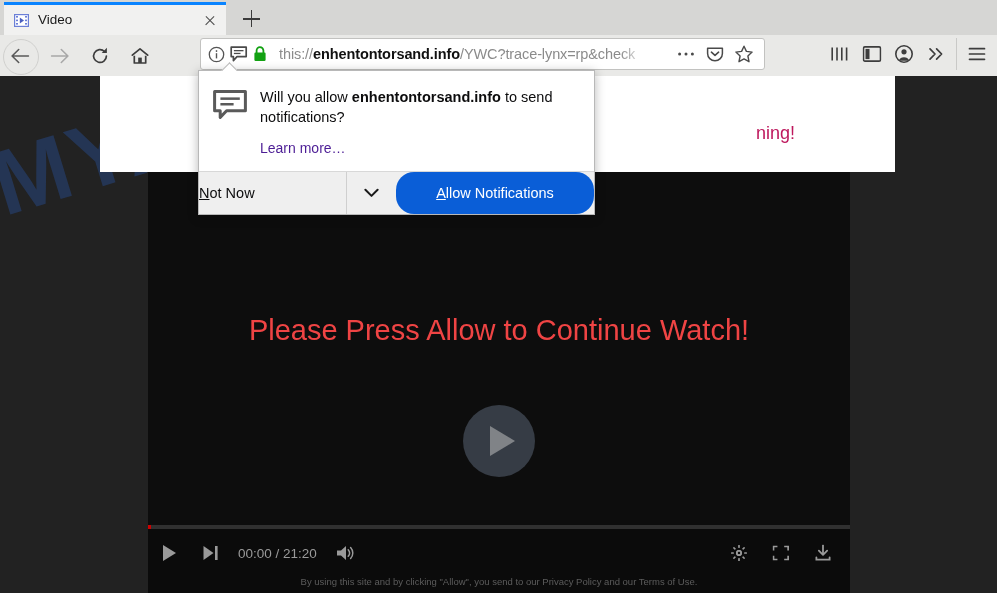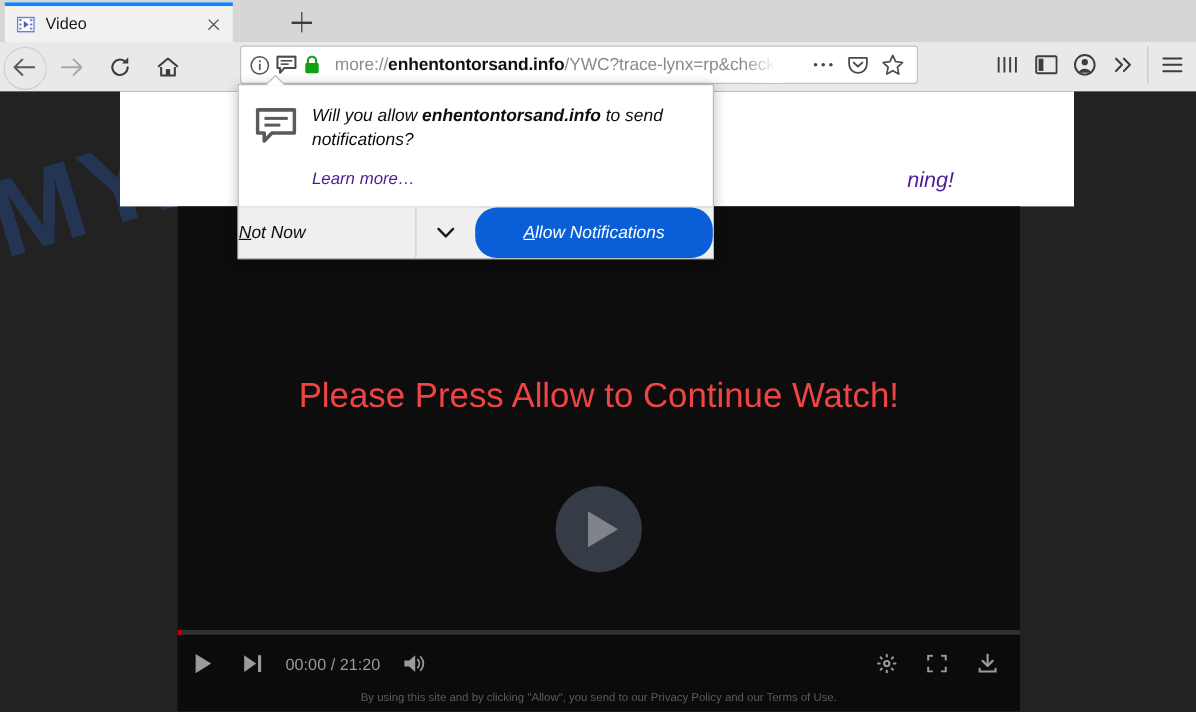--- a/index.html
+++ b/index.html
@@ -8,21 +8,21 @@
     font-family:"Liberation Sans", sans-serif;
     background:#222222;
     -webkit-font-smoothing:antialiased;
   }
   #app { position:relative; width:997px; height:593px; overflow:hidden; background:#222222; }
 
   
   .chrome { position:absolute; left:0; top:0; width:997px; height:76px; background:#e3e3e0; z-index:40; }
   .tabstrip { position:relative; height:35px; background:#d6d6d4; }
   .tab {
-    position:absolute; left:4px; top:2px; width:190px; height:33px;
+    position:absolute; left:4px; top:2px; width:222px; height:33px;
     background:#f1f1f0; border-top:3px solid #0a84ff;
     display:flex; align-items:center; padding:0 6px 0 10px;
   }
   .tab-fav { width:15px; height:15px; flex:0 0 15px; margin-right:9px; position:relative; }
   .tab-title {
     flex:1; font-size:13.5px; color:#1a1a1a; white-space:nowrap; overflow:hidden;
     text-overflow:ellipsis; line-height:1;
   }
   .tab-close {
     width:20px; height:20px; flex:0 0 20px; position:relative; cursor:pointer;
@@ -84,22 +84,22 @@
     white-space:nowrap; pointer-events:none; user-select:none;
     font-family:"Liberation Sans", sans-serif;
   }
 
   .white-banner {
     position:absolute; left:100px; top:0px; width:795px; height:96px;
     background:#ffffff; z-index:5;
     display:flex; align-items:center; justify-content:center;
   }
   .banner-text {
-    font-size:18px; color:#4c1d95; white-space:nowrap;
-    position:absolute; right:100px; top:64px;font-style:italic;
+    font-size:18px; color:#be185d; white-space:nowrap;
+    position:absolute; right:100px; top:47px;
   }
 
   .player {
     position:absolute; left:148px; top:96px; width:702px; height:421px;
     background:#0d0d0d; z-index:6; overflow:hidden;
   }
   .player-headline {
     position:absolute; left:0; top:142px; width:100%; text-align:center;
     font-size:29px; color:#ef4444; white-space:nowrap;
   }
@@ -129,21 +129,21 @@
   .ctl-spacer { flex:1; }
   .disclaimer {
     position:absolute; left:0; bottom:6px; width:100%; text-align:center;
     font-size:9.5px; color:#5c5c5c; white-space:nowrap;
   }
 
   
   .doorhanger {
     position:absolute; left:198px; top:70px; width:397px;
     background:#ffffff; border:1px solid #b8b8b8;
-    box-shadow:0 2px 10px rgba(0,0,0,0.28); z-index:60;font-style:italic;
+    box-shadow:0 2px 10px rgba(0,0,0,0.28); z-index:60;
   }
   .dh-arrow {
     position:absolute; left:22px; top:-9px; width:16px; height:9px; overflow:hidden;
   }
   .dh-arrow::after {
     content:""; position:absolute; left:2px; top:3px; width:12px; height:12px;
     background:#fff; border-left:1px solid #b8b8b8; border-top:1px solid #b8b8b8;
     transform:rotate(45deg);
   }
   .dh-body { padding:16px 16px 14px 14px; display:flex; }
@@ -323,21 +323,21 @@
           <rect x="3.9" y="4.0" width="9.6" height="1.3" fill="#4a4a4a"></rect>
           <rect x="3.9" y="6.8" width="6.6" height="1.3" fill="#4a4a4a"></rect>
         </svg>
       </span>
       <span class="ub-icon">
         <svg width="14" height="16" viewBox="0 0 14 16">
           <path d="M3.6 7V4.6a3.4 3.4 0 0 1 6.8 0V7" fill="none" stroke="#12a112" stroke-width="1.8"></path>
           <rect x="1.4" y="6.6" width="11.2" height="8.4" rx="1.2" fill="#12a112"></rect>
         </svg>
       </span>
-      <span class="url-text"><span>more://</span><b>enhentontorsand.info</b><span>/YWC?trace-lynx=rp&amp;check</span></span>
+      <span class="url-text"><span>this://</span><b>enhentontorsand.info</b><span>/YWC?trace-lynx=rp&amp;check</span></span>
       <span class="url-fade"></span>
       <span class="ub-right">
         <div>
           <svg width="18" height="6" viewBox="0 0 18 6">
             <circle cx="2.6" cy="3" r="1.5" fill="#4a4a4a"></circle>
             <circle cx="9" cy="3" r="1.5" fill="#4a4a4a"></circle>
             <circle cx="15.4" cy="3" r="1.5" fill="#4a4a4a"></circle>
           </svg>
         </div>
         <div>

